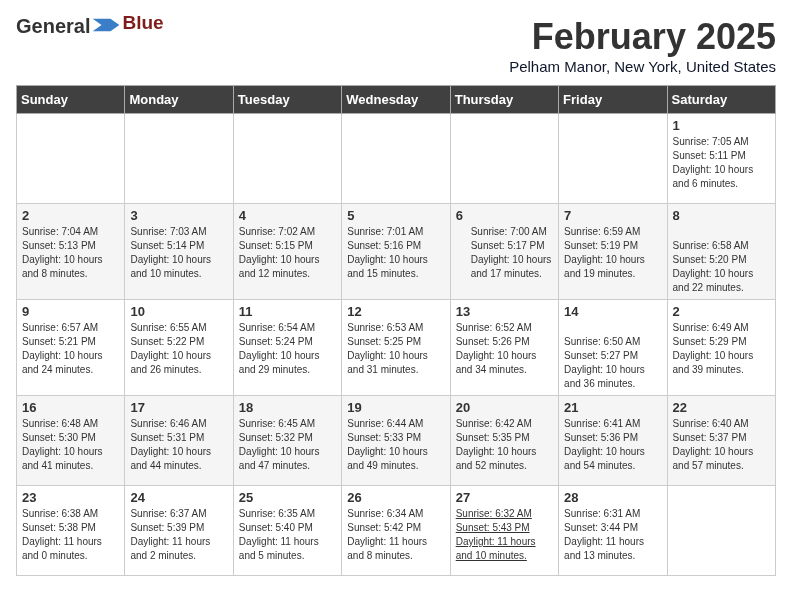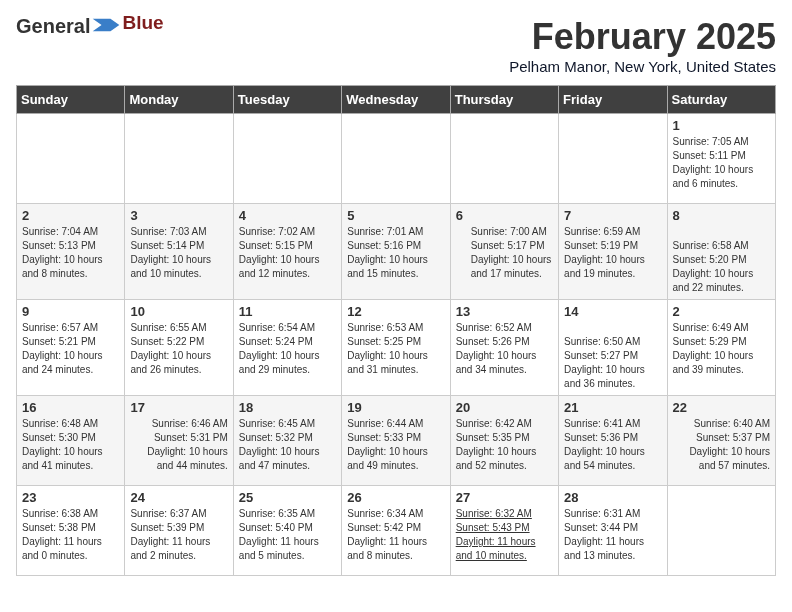--- a/index.html
+++ b/index.html
@@ -233,21 +233,21 @@
       <tr>
         <td>
           <span class="day-num">16</span>
           <div class="day-info" style="white-space: pre-line;">Sunrise: 6:48 AM
 Sunset: 5:30 PM
 Daylight: 10 hours
 and 41 minutes.</div>
         </td>
         <td>
           <span class="day-num">17</span>
-          <div class="day-info" style="white-space: pre-line; text-align: right;">Sunrise: 6:46 AM
+          <div class="day-info" style="white-space: pre-line;">Sunrise: 6:46 AM
 Sunset: 5:31 PM
 Daylight: 10 hours
 and 44 minutes.</div>
         </td>
         <td>
           <span class="day-num">18</span>
           <div class="day-info" style="white-space: pre-line;">Sunrise: 6:45 AM
 Sunset: 5:32 PM
 Daylight: 10 hours
 and 47 minutes.</div>
@@ -268,21 +268,21 @@
         </td>
         <td>
           <span class="day-num">21</span>
           <div class="day-info" style="white-space: pre-line;">Sunrise: 6:41 AM
 Sunset: 5:36 PM
 Daylight: 10 hours
 and 54 minutes.</div>
         </td>
         <td>
           <span class="day-num">22</span>
-          <div class="day-info" style="white-space: pre-line; text-align: right;">Sunrise: 6:40 AM
+          <div class="day-info" style="white-space: pre-line;">Sunrise: 6:40 AM
 Sunset: 5:37 PM
 Daylight: 10 hours
 and 57 minutes.</div>
         </td>
       </tr>
       <tr>
         <td>
           <span class="day-num">23</span>
           <div class="day-info" style="white-space: pre-line;">Sunrise: 6:38 AM
 Sunset: 5:38 PM

